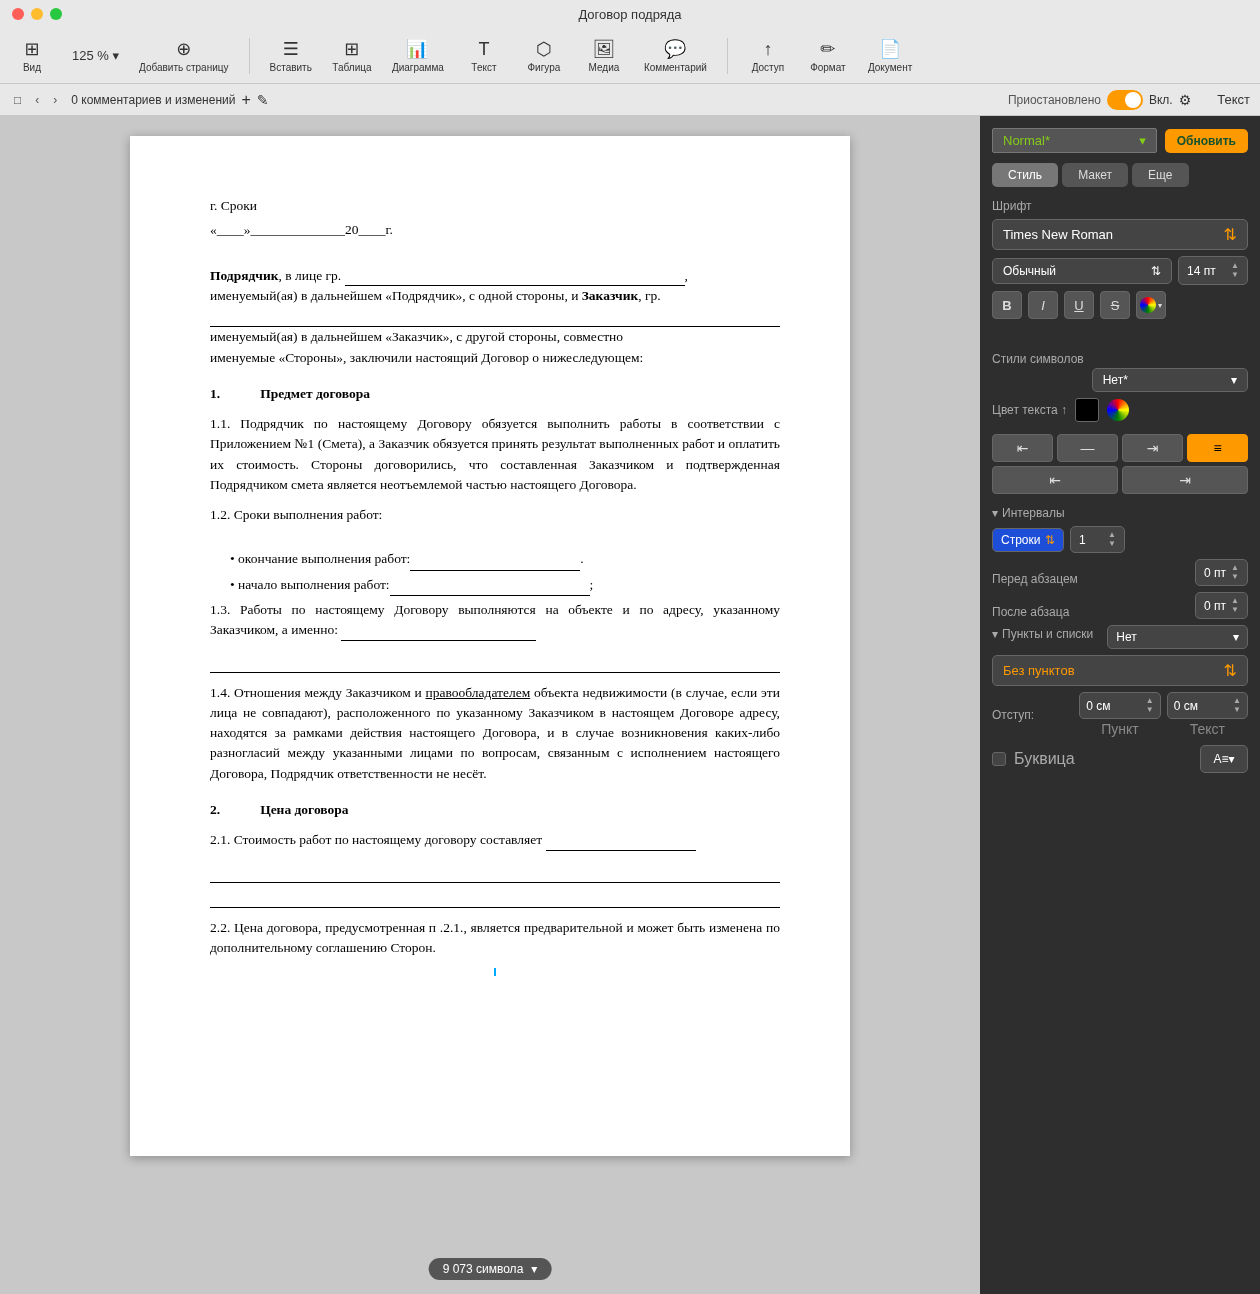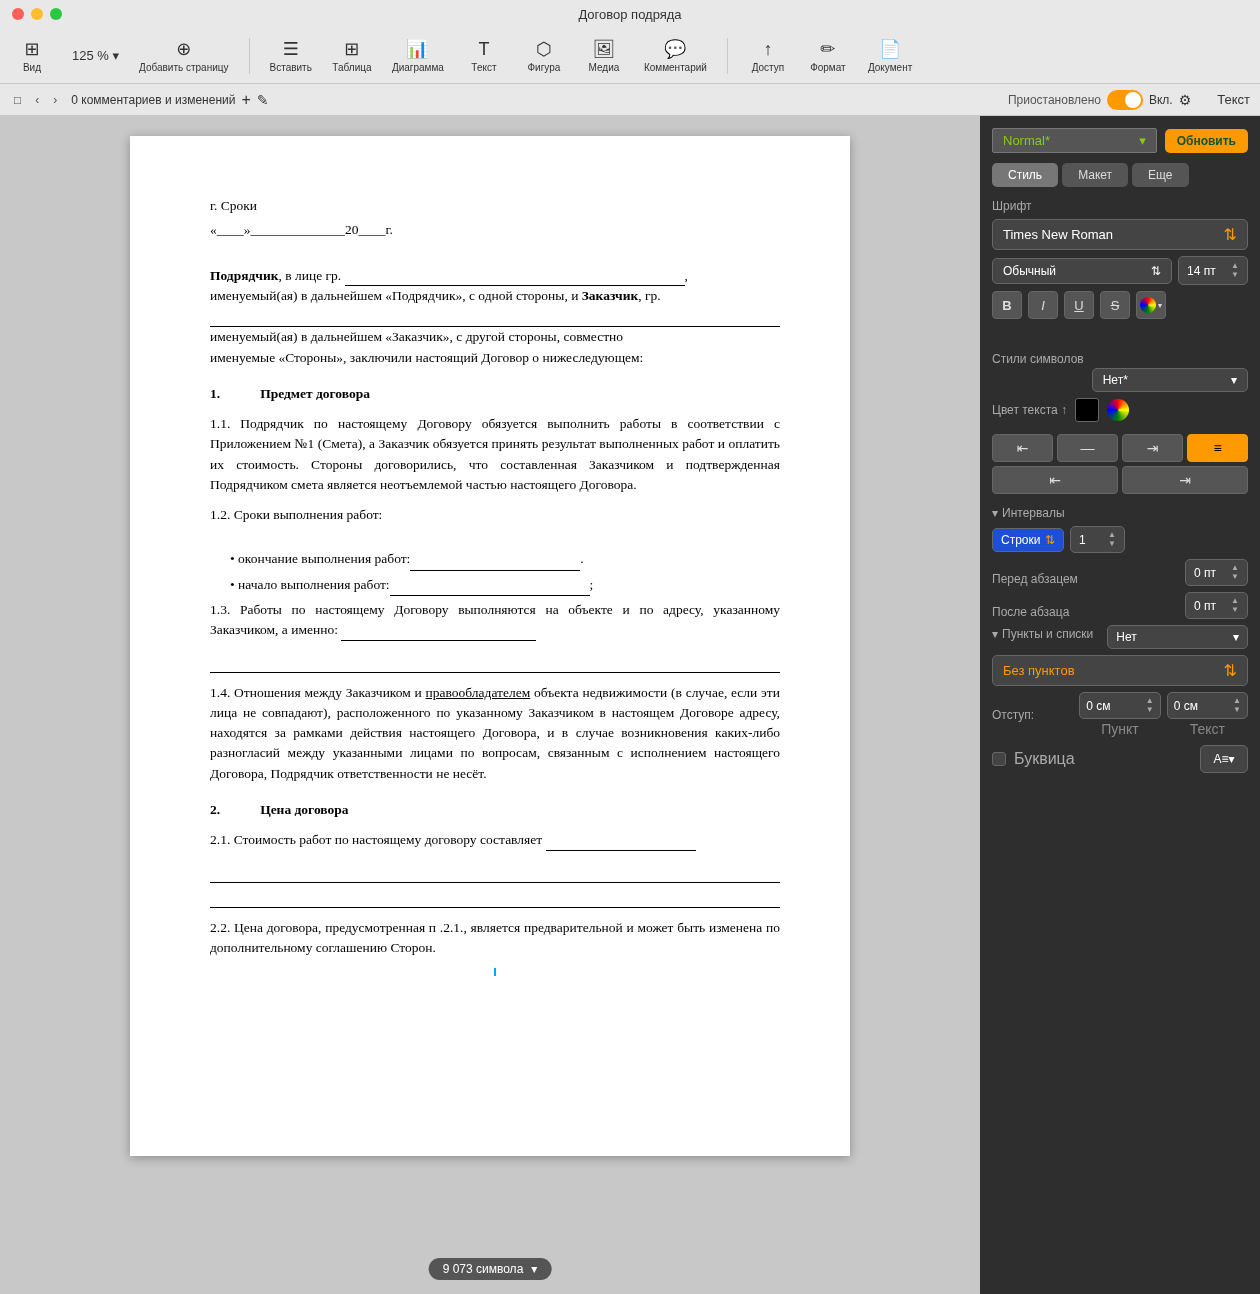--- a/index.html
+++ b/index.html
@@ -403,21 +403,21 @@
       gap: 16px;
     }
     .spacing-label { font-size: 12px; color: #aaa; flex: 1; }
     .spacing-val {
       background: #444;
       border: 1px solid #666;
       color: #fff;
       padding: 4px 8px;
       border-radius: 5px;
       font-size: 12px;
-      width: 63px;
+      width: 53px;
       display: flex;
       align-items: center;
       justify-content: space-between;
     }
     .bullets-row {
       display: flex;
       align-items: center;
       margin-bottom: 6px;
       gap: 6px;
     }

